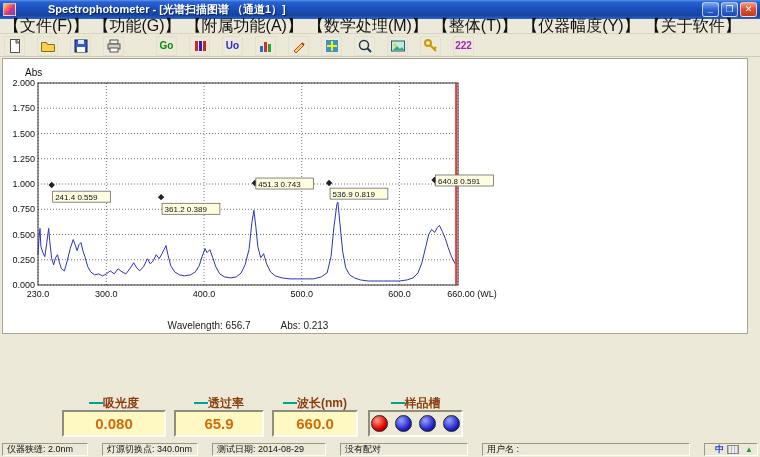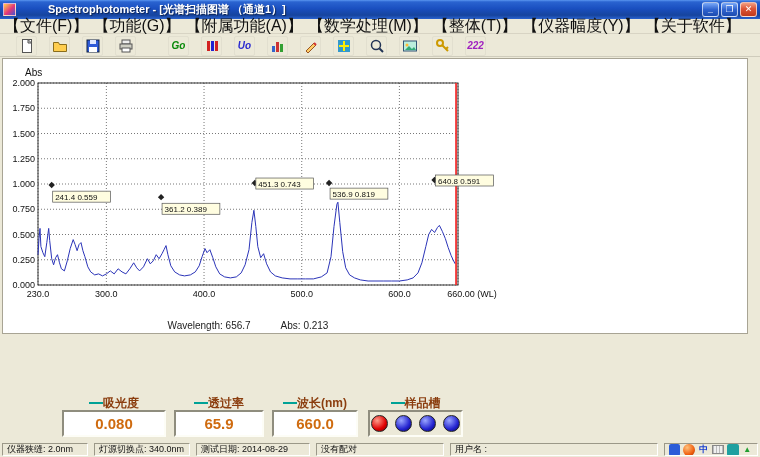--- a/index.html
+++ b/index.html
@@ -30,23 +30,22 @@
   
   .menubar {
     position:absolute; left:0; top:19px; width:760px; height:15px;
     background:#ECE9D8; border-bottom:1px solid #d8d4c4;
     display:flex; align-items:center; font-size:16px; padding-left:2px;
   }
   .menu-item { padding:0 2px; margin-right:1px; white-space:nowrap; }
   
   .toolbar {
     position:absolute; left:0; top:35px; width:760px; height:22px;
-    display:flex; align-items:center; gap:12px; padding-left:16px;
+    display:flex; align-items:center; gap:12px; padding-left:4px;
     border-bottom:1px solid #cfccbc;
-    font-style:italic;
   }
   .tbtn { width:21px; height:20px; display:flex; align-items:center; justify-content:center;
     background:#ECE9D8; border:1px solid #e2dfcf; border-radius:2px; }
   .tbtn.txt { font-weight:bold; font-size:10px; font-family:"Liberation Sans",sans-serif; }
   .tsep { width:8px; }
   .go   { color:#0a8a0a; }
   .uo   { color:#2a2ad0; }
   .cnt  { color:#a020c0; }
   
   .chart-panel {
@@ -54,33 +53,33 @@
     background:#fff; border:1px solid #a8a494;
   }
   .plot-svg { position:absolute; left:0; top:4px; }
   .caption { position:absolute; left:35px; top:261px; width:420px;
     display:flex; justify-content:center; gap:30px; font-size:10px; color:#222; }
   
   .readout-label { position:absolute; top:396px; height:14px;
     display:flex; align-items:center; justify-content:center; 
     font-size:12px; font-weight:bold; color:#8B3E0F; }
   .dash { width:14px; height:2px; background:#00a296; display:inline-block; }
-  .readout-box { position:absolute; top:410px; height:27px; background:#ffffff;
+  .readout-box { position:absolute; top:410px; height:27px; background:#fef9c3;
     border:2px solid; border-color:#8f8d7e #fdfdf6 #fdfdf6 #8f8d7e;
     display:flex; align-items:center; justify-content:center;
     font-size:15px; font-weight:bold; color:#cf6b0f; }
   .sample-box { position:absolute; top:410px; height:27px; background:#ECE9D8;
     border:2px solid; border-color:#8f8d7e #fdfdf6 #fdfdf6 #8f8d7e;
     display:flex; align-items:center; justify-content:center; gap:7px; }
   .cell { width:17px; height:17px; border-radius:50%; border:1px solid #222; cursor:pointer; }
   .cell.red  { background:radial-gradient(circle at 35% 30%, #ff9c8a, #e00000 60%, #700000); }
   .cell.blue { background:radial-gradient(circle at 35% 30%, #9aa6ff, #2424d0 60%, #000060); }
   
   .statusbar { position:absolute; left:0; bottom:0; width:760px; height:15px;
-    background:#ECE9D8; display:flex; gap:6px; padding:1px 2px; font-size:9px; }
+    background:#ECE9D8; display:flex; gap:14px; padding:1px 2px; font-size:9px; }
   .scell { border:1px solid; border-color:#9b9888 #ffffff #ffffff #9b9888;
     padding:0 4px; display:flex; align-items:center; white-space:nowrap; overflow:hidden; }
   .w1{width:86px}.w2{width:96px}.w3{width:114px}.w4{width:208px}.w5{width:128px}
   .tray { flex:1; justify-content:flex-end; gap:3px; }
   .ticon { width:12px; height:12px; display:flex; align-items:center; justify-content:center;
     font-size:9px; line-height:1; cursor:pointer; }
   .ti-blue  { background:#2b5cd8; border-radius:2px; }
   .ti-orange{ background:radial-gradient(circle at 35% 30%,#ffc07a,#f06010 60%,#a03000); border-radius:50%; }
   .ti-ime   { color:#1a3fd0; font-weight:bold; }
   .ti-kbd   { width:14px; height:9px; background:#efefef; border:1px solid #888;

